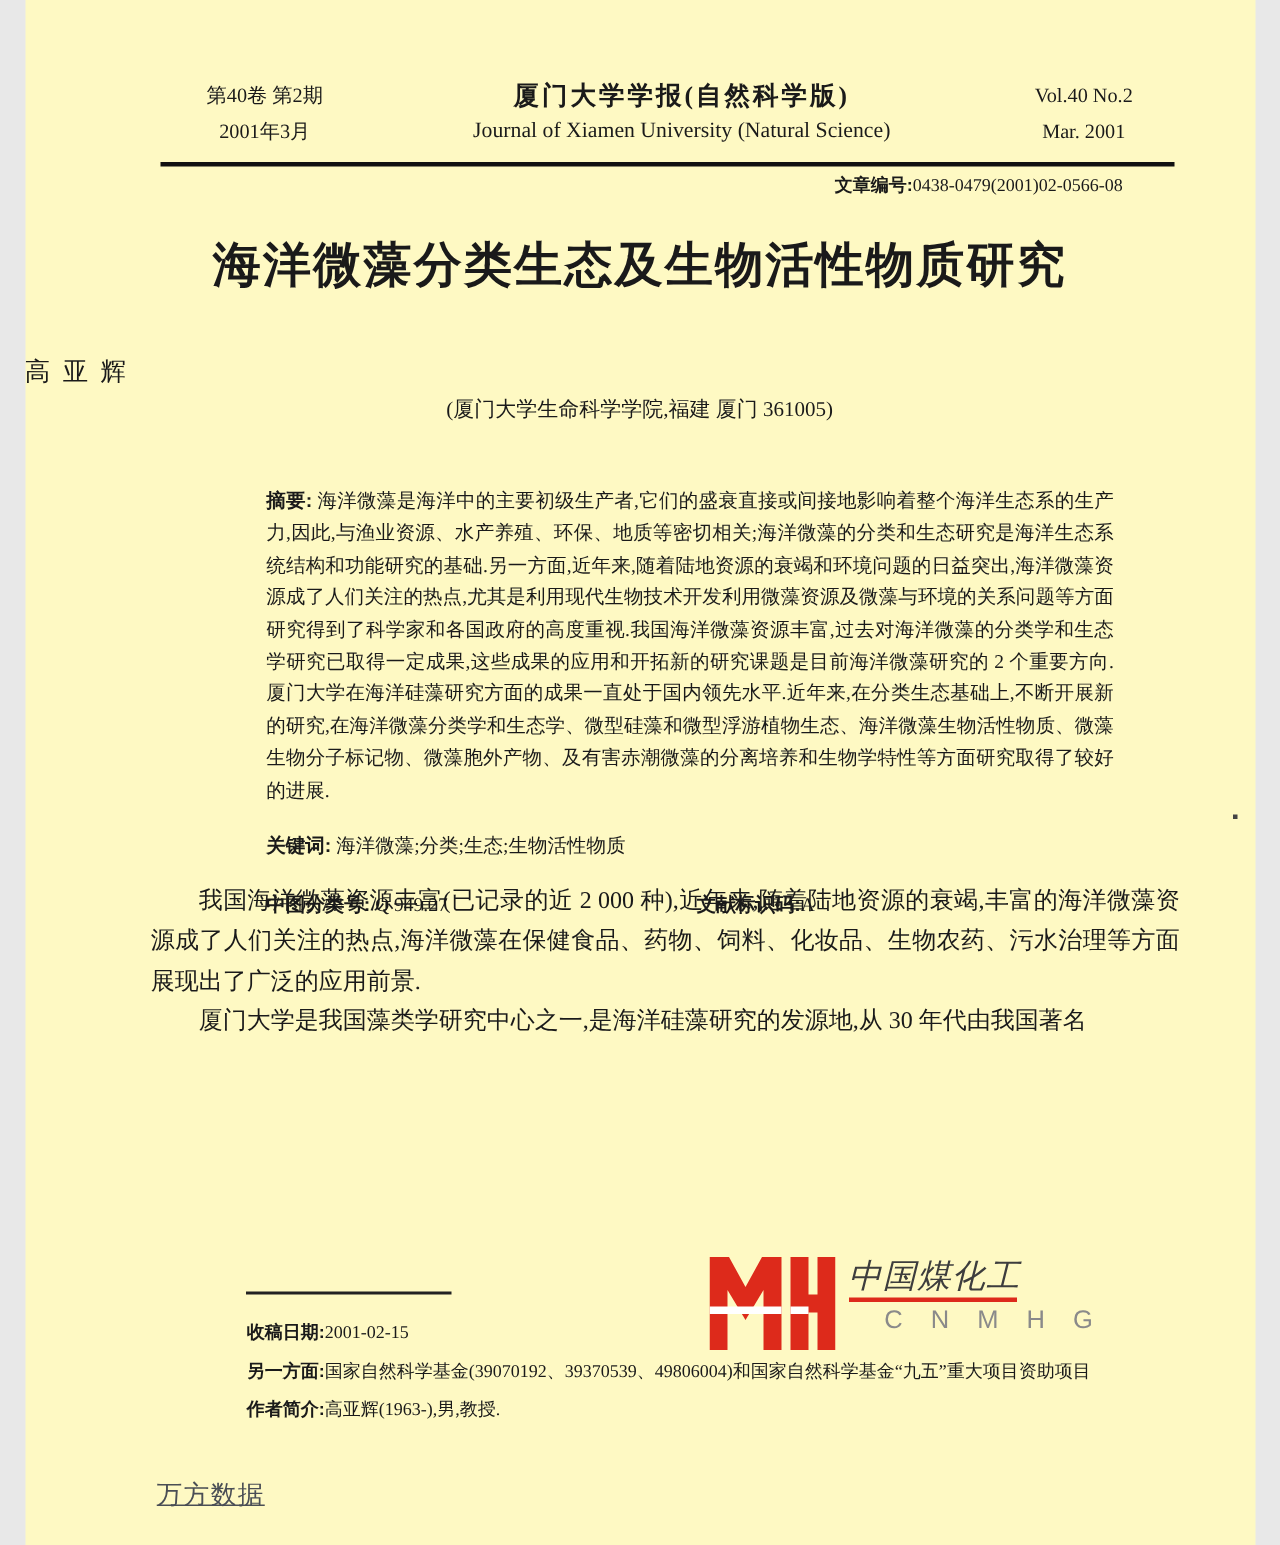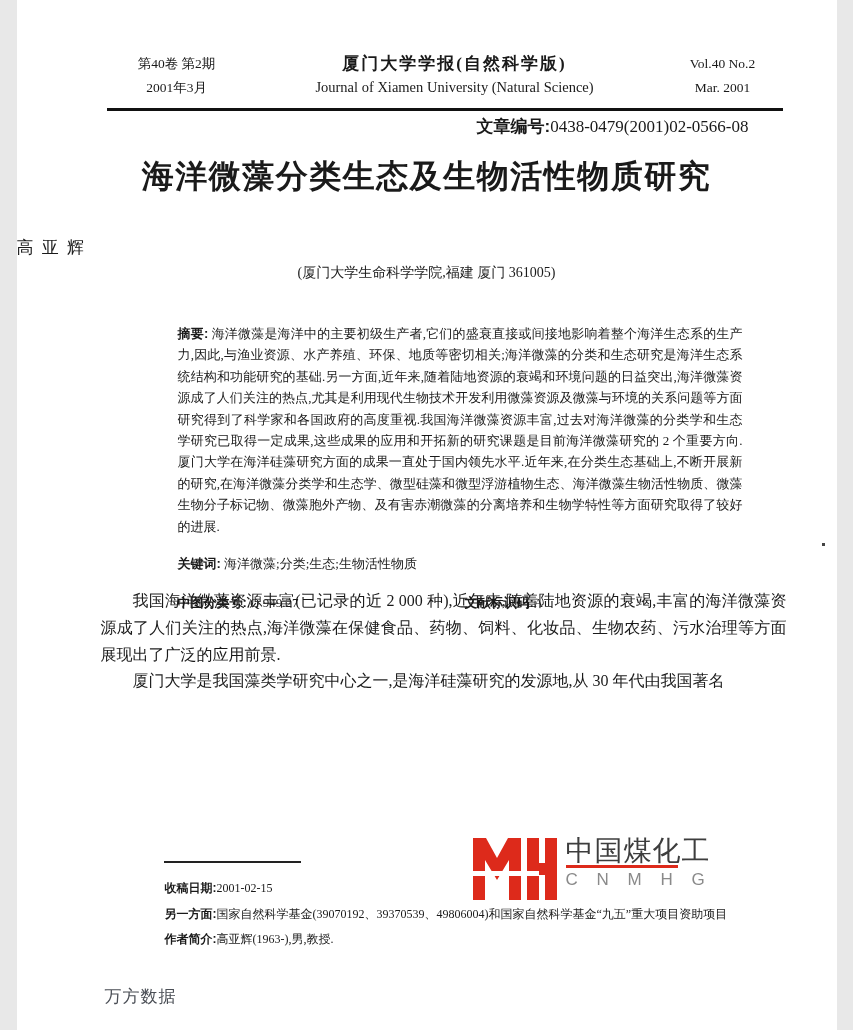--- a/index.html
+++ b/index.html
@@ -1,20 +1,20 @@
 <!DOCTYPE html>
 <html><head>
 <meta charset="utf-8">
 <style>
   html,body{margin:0;padding:0;background:#e8e8e8;}
   .page{
     position:relative;
     width:820px;height:1030px;
     margin:0 auto;
-    background:#ffffff;
+    background:#fef9c3;
     font-family:"Liberation Serif","DejaVu Serif",serif;
     color:#1a1a1a;
     overflow:hidden;
   }
   .sans{font-family:"Liberation Sans","DejaVu Sans",sans-serif;}
 
   
   .journal-header{
     position:absolute;top:52px;left:90px;width:676px;
     display:flex;justify-content:space-between;align-items:stretch;
@@ -23,21 +23,21 @@
   }
   .jh-col{display:flex;flex-direction:column;justify-content:space-between;text-align:center;}
   .jh-left{width:140px;font-size:13.5px;line-height:23px;}
   .jh-center{flex:1;}
   .jh-right{width:120px;font-size:13.5px;line-height:23px;}
   .jh-journal-cn{font-size:17px;letter-spacing:2px;font-weight:bold;line-height:24px;}
   .jh-journal-en{font-size:14.5px;line-height:23px;}
 
   .article-number{
     position:absolute;top:115px;right:88px;
-    font-size:17px;
+    font-size:12px;
   }
   .article-number .lbl{font-weight:bold;}
 
   
   .paper-title{
     position:absolute;top:155px;left:0;width:100%;
     text-align:center;
     font-size:32px;font-weight:bold;letter-spacing:1.5px;
   }
   .paper-author{
@@ -68,42 +68,42 @@
   .body-text p{margin:0;text-indent:2em;}
 
   
   .watermark{
     position:absolute;left:456px;top:838px;
     display:flex;align-items:flex-start;gap:9px;
   }
   .wm-mark{display:block;}
   .wm-text{display:flex;flex-direction:column;}
   .wm-cn{font-family:"Liberation Sans","DejaVu Sans",sans-serif;
-    font-size:28px;color:#3d3d3d;letter-spacing:1px;line-height:26px;}
+    font-size:22px;color:#3d3d3d;letter-spacing:1px;line-height:26px;font-style:italic;}
   .wm-rule{border:none;border-top:3px solid #dd2a1b;margin:1px 0 2px 0;width:112px;}
   .wm-en{font-family:"Liberation Sans","DejaVu Sans",sans-serif;
-    font-size:17px;color:#8a8a8a;letter-spacing:7px;line-height:20px;}
+    font-size:17px;color:#8a8a8a;letter-spacing:7px;line-height:20px;margin-left:24px;}
 
   
   .footnote-rule{
     position:absolute;top:861px;left:147px;width:137px;
     border-top:2px solid #222;
   }
   .footnotes{
     position:absolute;top:876px;left:148px;width:612px;
     font-size:12px;line-height:25.5px;
   }
   .footnotes p{margin:0;}
   .fn-fund{padding-left:105px;text-indent:-105px;}
 
   
   .wanfang{
     position:absolute;left:88px;top:985px;
     font-family:"Liberation Sans","DejaVu Sans",sans-serif;
-    font-size:17px;color:#4a4e55;letter-spacing:1px;
+    font-size:17px;color:#4a4e55;letter-spacing:1px;text-decoration:underline;
   }
 
   .speck{position:absolute;left:805px;top:543px;width:3px;height:3px;background:#444;}
 </style>
 </head>
 <body>
 
 <div class="page">
 
   <div class="journal-header">

